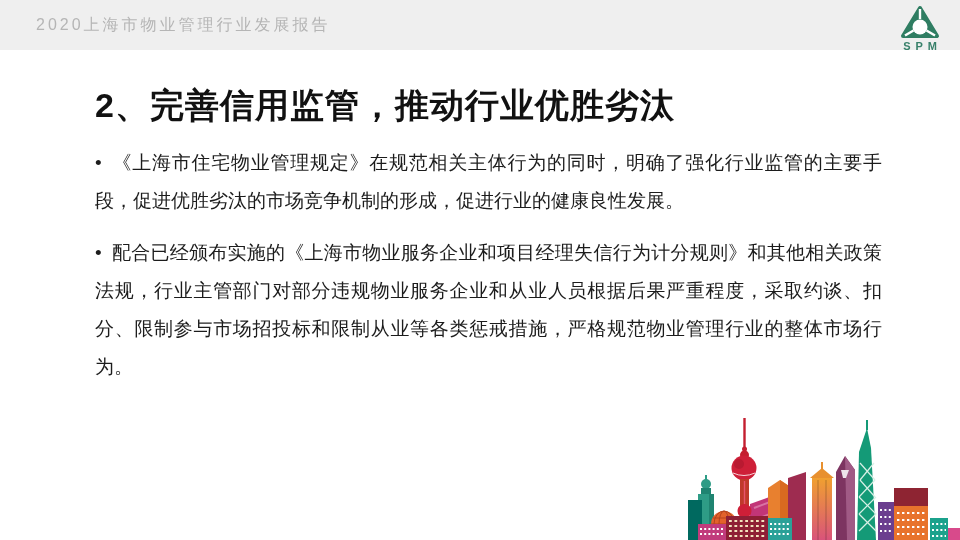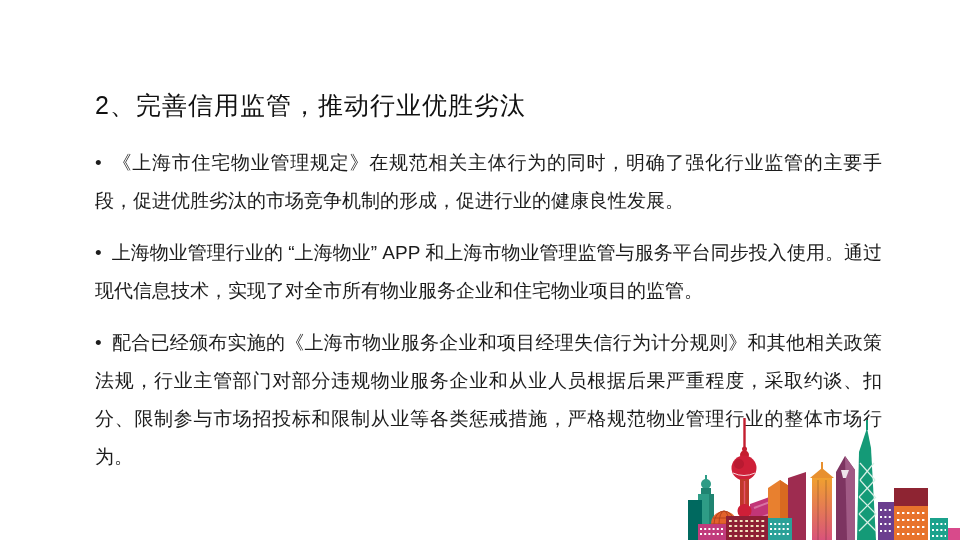--- a/index.html
+++ b/index.html
@@ -28,21 +28,21 @@
     font-size: 11px; font-weight: 700; color: #38806a;
     letter-spacing: 5px; margin-top: 1px; margin-left: 5px;
   }
 
   
   .content {
     position: absolute; left: 95px; right: 78px; top: 88px;
     color: #1c1c1c;
   }
   .heading {
-    font-size: 25px; font-weight: 400; color: #111111;
+    font-size: 34px; font-weight: 700; color: #111111;
     letter-spacing: 1px; margin: 0 0 22px 0; line-height: 34px;
   }
   .para {
     font-size: 19px; line-height: 38px; margin: 0 0 14px 0;
     text-align: justify; color: #1c1c1c;
   }
   .bullet { display: inline-block; margin-right: 10px; }
 
   
   .footer {
@@ -57,27 +57,39 @@
   .skyline {
     position: absolute; right: 0; bottom: 0;
     width: 280px; height: 122px; display: block;
   }
 </style>
 </head>
 <body>
 
 <div class="slide">
 
+  <div class="header">
+    <div class="header-title">2020上海市物业管理行业发展报告</div>
+    <div class="logo">
+      <svg width="40" height="34" viewBox="0 0 40 34">
+        <polygon points="20,3 37,31 3,31" fill="#2f7d62" stroke="#2f7d62" stroke-width="4" stroke-linejoin="round"></polygon>
+        <circle cx="20" cy="22" r="7.5" fill="#ffffff"></circle>
+        <line x1="20" y1="14" x2="20" y2="4" stroke="#ffffff" stroke-width="2.4"></line>
+        <line x1="13.5" y1="25.5" x2="5" y2="30.5" stroke="#ffffff" stroke-width="2.4"></line>
+        <line x1="26.5" y1="25.5" x2="35" y2="30.5" stroke="#ffffff" stroke-width="2.4"></line>
+      </svg>
+      <div class="logo-text">SPM</div>
+    </div>
+  </div>
 
   <div class="content">
     <h1 class="heading">2、完善信用监管，推动行业优胜劣汰</h1>
 
     <p class="para"><span class="bullet">•</span><span>《上海市住宅物业管理规定》在规范相关主体行为的同时，明确了强化行业监管的主要手段，促进优胜劣汰的市场竞争机制的形成，促进行业的健康良性发展。</span></p>
 
-    <p class="para"><span class="bullet">•</span><span>上海物业管理行业的 “上海物业” APP 和上海市物业管理监管与服务平台同步投入使用。通过现代信息技术，实现了对全市所有物业服务企业和住宅物业项目的监管。</span></p>
 
     <p class="para"><span class="bullet">•</span><span>配合已经颁布实施的《上海市物业服务企业和项目经理失信行为计分规则》和其他相关政策法规，行业主管部门对部分违规物业服务企业和从业人员根据后果严重程度，采取约谈、扣分、限制参与市场招投标和限制从业等各类惩戒措施，严格规范物业管理行业的整体市场行为。</span></p>
   </div>
 
   <svg class="skyline" viewBox="0 0 280 122">
     <defs>
       <linearGradient id="gj" x1="0" y1="0" x2="0" y2="1">
         <stop offset="0" stop-color="#F0A030"></stop>
         <stop offset="1" stop-color="#D9537A"></stop>
       </linearGradient>

